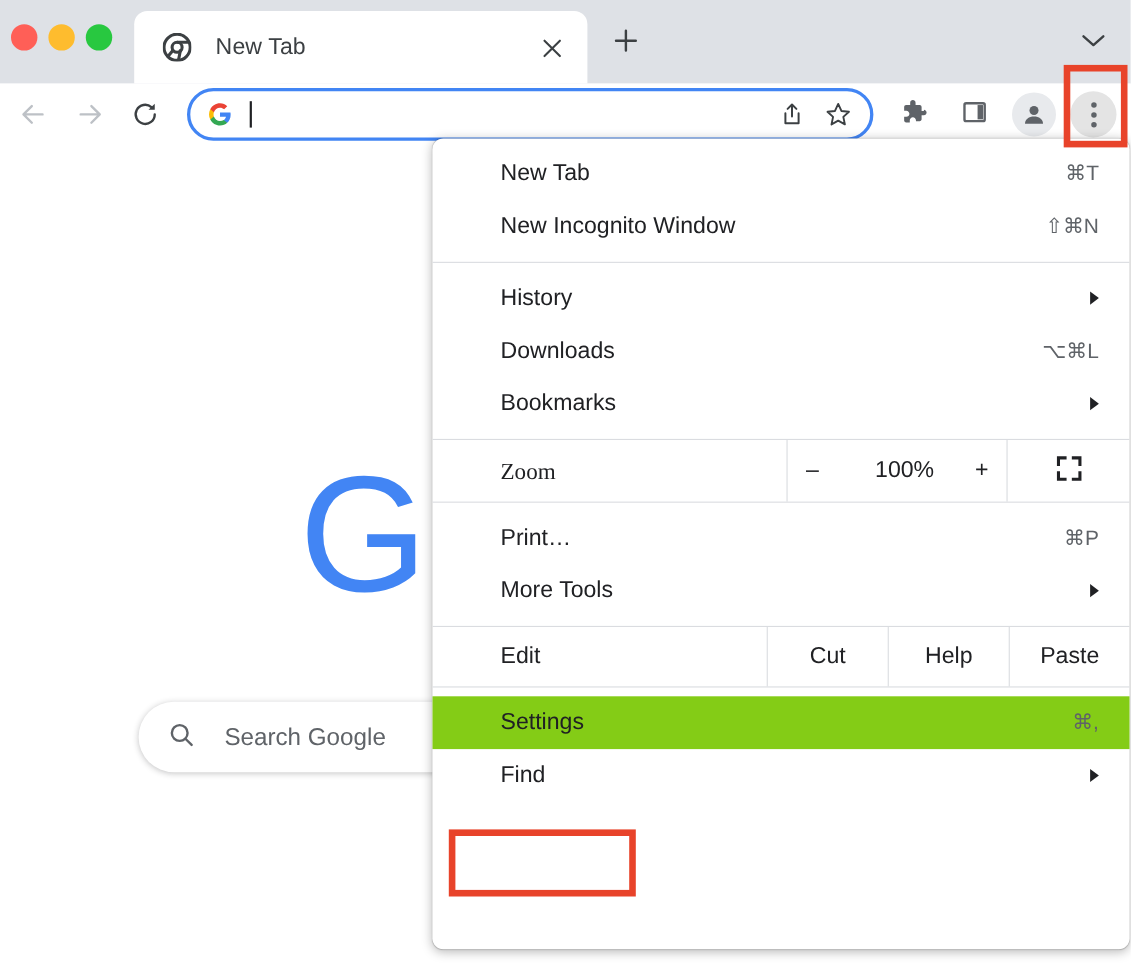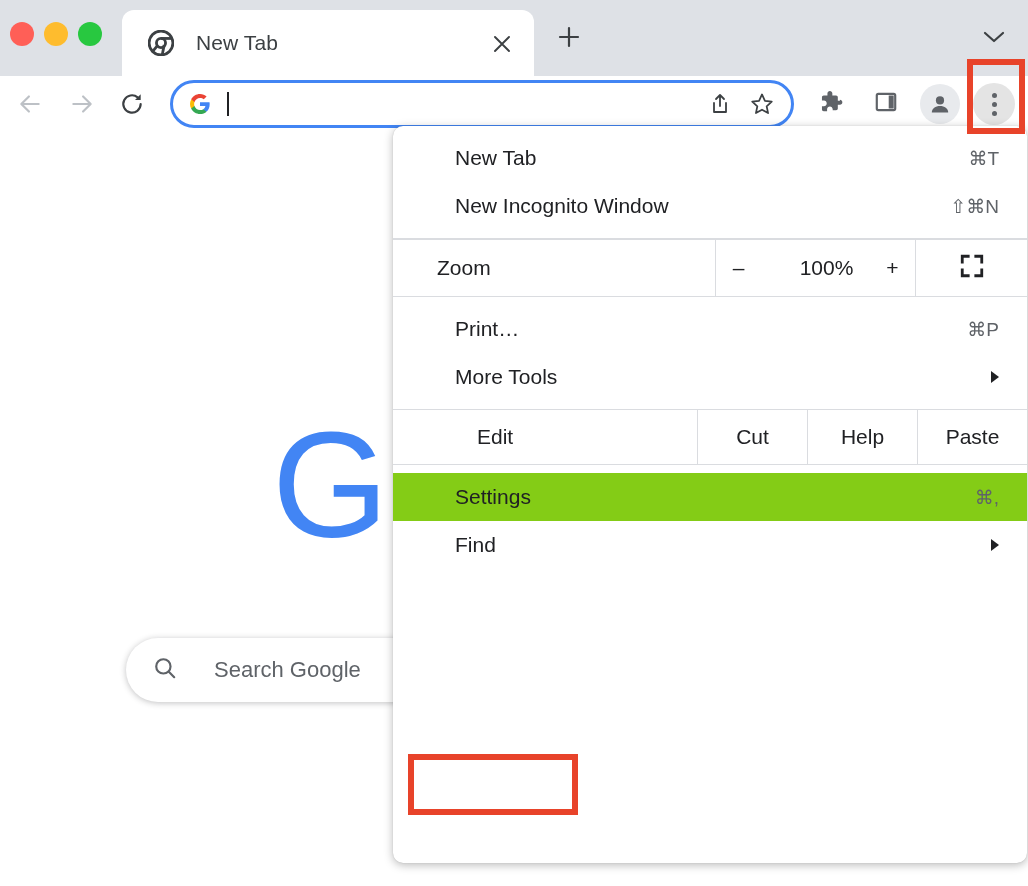--- a/index.html
+++ b/index.html
@@ -105,21 +105,21 @@
     font-family: "Liberation Sans", sans-serif; font-weight: 400;
   }
   .search-pill {
     position: absolute; left: 126px; top: 504px; width: 560px; height: 64px;
     border-radius: 32px; background: #ffffff;
     box-shadow: 0 1px 6px rgba(32,33,36,.28);
     display: flex; align-items: center;
   }
   .search-pill .mag { margin-left: 26px; flex: none; }
   .search-pill .ph {
-    margin-left: 36px; font-size: 22px; color: #5f6368; white-space: nowrap;
+    margin-left: 26px; font-size: 22px; color: #5f6368; white-space: nowrap;
   }
 
   
   .chrome-menu {
     position: absolute; left: 393px; top: 126px; width: 634px; height: 737px;
     background: #ffffff; border-radius: 10px;
     box-shadow: 0 2px 10px rgba(0,0,0,.28), 0 0 1px rgba(0,0,0,.22);
     overflow: hidden;
   }
   .mi {
@@ -134,36 +134,36 @@
     margin-left: auto; width: 0; height: 0;
     border-left: 8px solid #202124; border-top: 6px solid transparent; border-bottom: 6px solid transparent;
   }
   .mi.highlight { background: #84cc16; }
   .grp { padding: 8px 0; }
   .sep { height: 1px; background: #dadce0; }
 
   
   .zoom-row { display: flex; align-items: stretch; height: 56px; }
   .zoom-label {
-    flex: 1; display: flex; align-items: center; padding-left: 44px;
-    font-size: 21px; color: #202124;
+    flex: 1; display: flex; align-items: center; padding-left: 62px;
+    font-size: 21px; color: #202124; font-family: Liberation Serif, serif;
   }
   .zoom-ctrls {
     width: 200px; display: flex; align-items: center; justify-content: center;
     gap: 22px; border-left: 1px solid #dadce0; font-size: 21px; color: #202124;
   }
   .zoom-btn { width: 26px; text-align: center; }
-  .zoom-pct { min-width: 62px; text-align: center; margin-left: 22px; }
+  .zoom-pct { min-width: 62px; text-align: left; margin-left: 22px; }
   .zoom-full {
     width: 112px; display: flex; align-items: center; justify-content: center;
     border-left: 1px solid #dadce0;
   }
 
   
-  .edit-row { display: flex; align-items: stretch; height: 54px; margin-left: 22px; }
+  .edit-row { display: flex; align-items: stretch; height: 54px; }
   .edit-label {
     flex: 1; display: flex; align-items: center; padding-left: 62px;
     font-size: 21px; color: #202124;
   }
   .edit-act {
     width: 110px; display: flex; align-items: center; justify-content: center;
     border-left: 1px solid #dadce0; font-size: 21px; color: #202124;
   }
 
   
@@ -322,20 +322,34 @@
         <span class="label">New Tab</span>
         <span class="accel">⌘T</span>
       </div>
       <div class="mi">
         <span class="label">New Incognito Window</span>
         <span class="accel">⇧⌘N</span>
       </div>
     </div>
     <div class="sep"></div>
 
+    <div class="grp">
+      <div class="mi">
+        <span class="label">History</span>
+        <span class="arrow"></span>
+      </div>
+      <div class="mi">
+        <span class="label">Downloads</span>
+        <span class="accel">⌥⌘L</span>
+      </div>
+      <div class="mi">
+        <span class="label">Bookmarks</span>
+        <span class="arrow"></span>
+      </div>
+    </div>
     <div class="sep"></div>
 
     <div class="zoom-row">
       <div class="zoom-label">Zoom</div>
       <div class="zoom-ctrls">
         <span class="zoom-btn">–</span>
         <span class="zoom-pct">100%</span>
         <span class="zoom-btn">+</span>
       </div>
       <div class="zoom-full">

